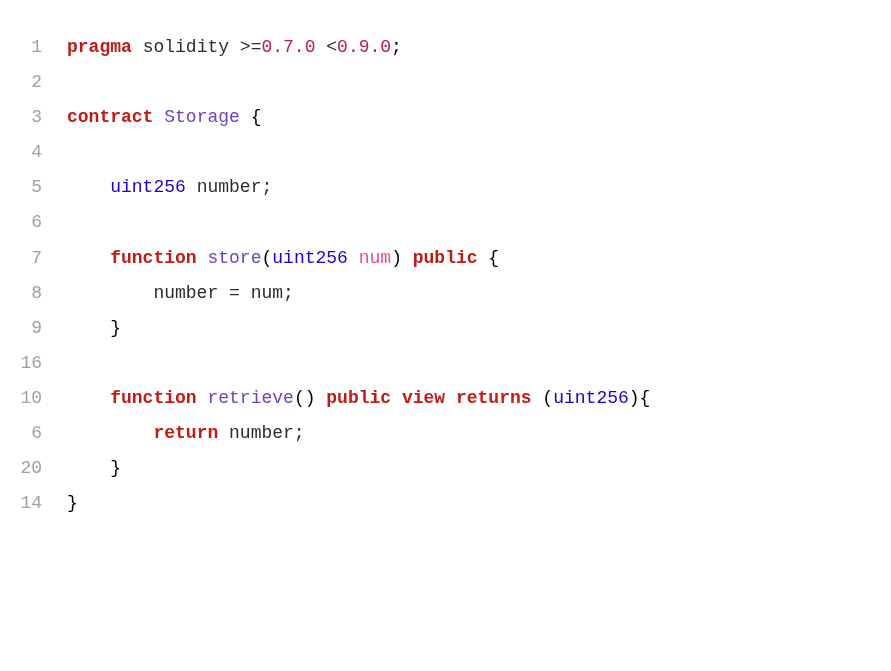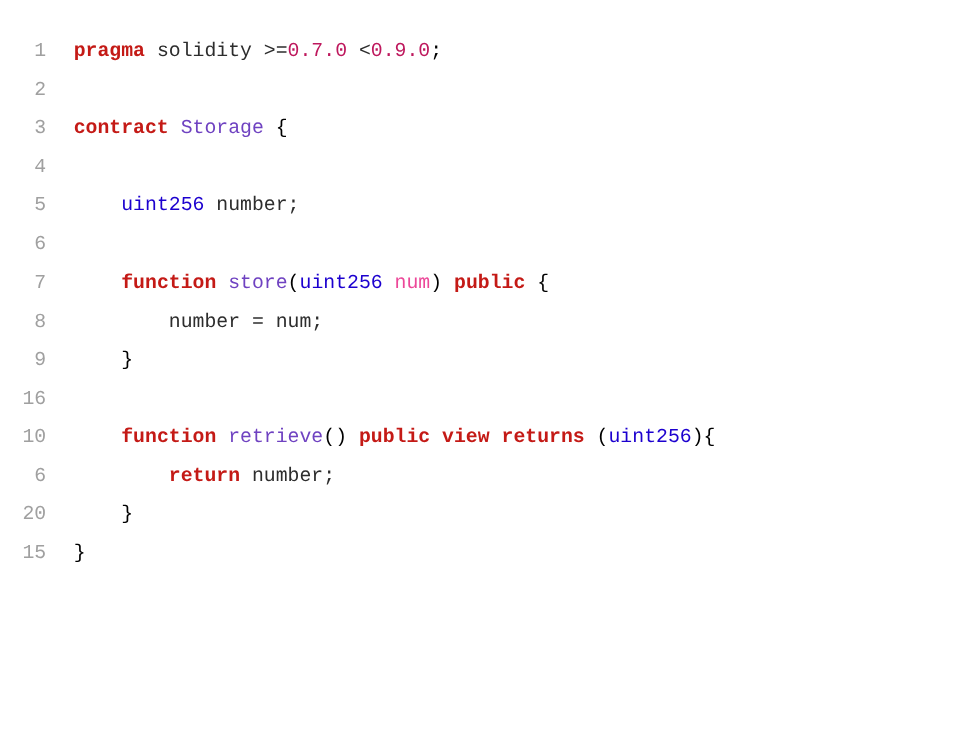--- a/index.html
+++ b/index.html
@@ -48,16 +48,16 @@
       <div>4</div>
       <div>5</div>
       <div>6</div>
       <div>7</div>
       <div>8</div>
       <div>9</div>
       <div>16</div>
       <div>10</div>
       <div>6</div>
       <div>20</div>
-      <div>15</div>
+      <div>14</div>
     </div>
   <div class="source"><span class="line"><span class="kw-red">pragma</span><span class="text"> </span><span class="text">solidity</span><span class="text"> &gt;=</span><span class="kw-blue">0.7.0</span><span class="text"> &lt;</span><span class="kw-blue">0.9.0</span><span class="punct">;</span></span><span class="line">&nbsp;</span><span class="line"><span class="kw-red">contract</span><span class="text"> </span><span class="ident-purple">Storage</span><span class="punct"> {</span></span><span class="line">&nbsp;</span><span class="line"><span class="text">    </span><span class="kw-type">uint256</span><span class="text"> number;</span></span><span class="line">&nbsp;</span><span class="line"><span class="text">    </span><span class="kw-red">function</span><span class="text"> </span><span class="ident-purple">store</span><span class="punct">(</span><span class="kw-type">uint256</span><span class="text"> </span><span class="param">num</span><span class="punct">) </span><span class="kw-red">public</span><span class="punct"> {</span></span><span class="line"><span class="text">        number = num;</span></span><span class="line"><span class="punct">    }</span></span><span class="line">&nbsp;</span><span class="line"><span class="text">    </span><span class="kw-red">function</span><span class="text"> </span><span class="ident-purple">retrieve</span><span class="punct">() </span><span class="kw-red">public</span><span class="text"> </span><span class="kw-red">view</span><span class="text"> </span><span class="kw-red">returns</span><span class="punct"> (</span><span class="kw-type">uint256</span><span class="punct">){</span></span><span class="line"><span class="text">        </span><span class="kw-red">return</span><span class="text"> number;</span></span><span class="line"><span class="punct">    }</span></span><span class="line"><span class="punct">}</span></span></div>
 </div>
 
 </body></html>

